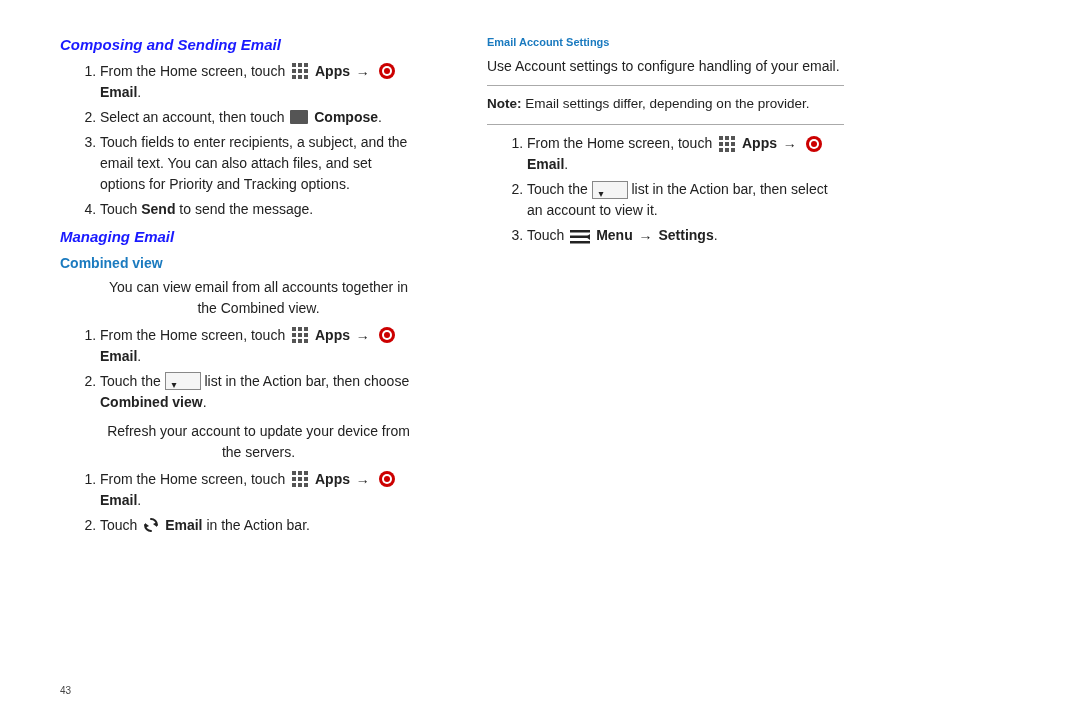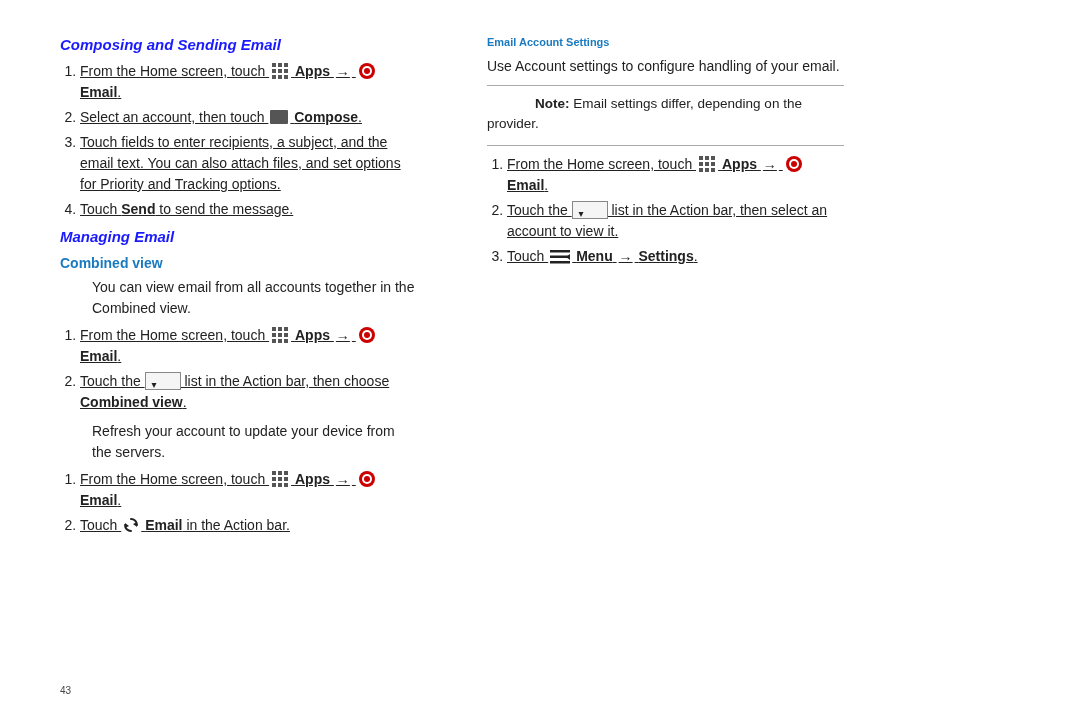--- a/index.html
+++ b/index.html
@@ -49,23 +49,22 @@
       margin-bottom: 6px;
       margin-top: 10px;
     }
     .section-title-right {
       font-size: 11px;
       font-weight: bold;
       color: #1a7abf;
       margin-bottom: 8px;
     }
     ol {
-      margin-left: 20px;
+      margin-left: 40px;
       margin-bottom: 8px;
-      text-decoration: underline;
     }
     ol li {
       margin-bottom: 4px;
       line-height: 1.5;
     }
     p {
       margin-bottom: 6px;
       line-height: 1.5;
     }
     .apps-icon {
@@ -150,33 +149,33 @@
       border-top: 1px solid #aaa;
       margin: 8px 0;
     }
     .note-text {
       font-size: 13.5px;
       margin-bottom: 10px;
       line-height: 1.5;
     }
     .note-text strong {
       font-weight: bold;
-      margin-left: 48px;
     }
     .page-number {
       position: absolute;
       bottom: 24px;
       left: 60px;
       font-size: 10px;
       color: #444;
     }
     .indent-text {
-      margin-left: 32px;
+      margin-left: 40px;
       margin-bottom: 6px;
       line-height: 1.5;
+      text-align: center;
     }
   </style>
 </head>
 <body>
 
 <div class="page">
   <div class="two-col">
 
     <div class="col-left">
 

